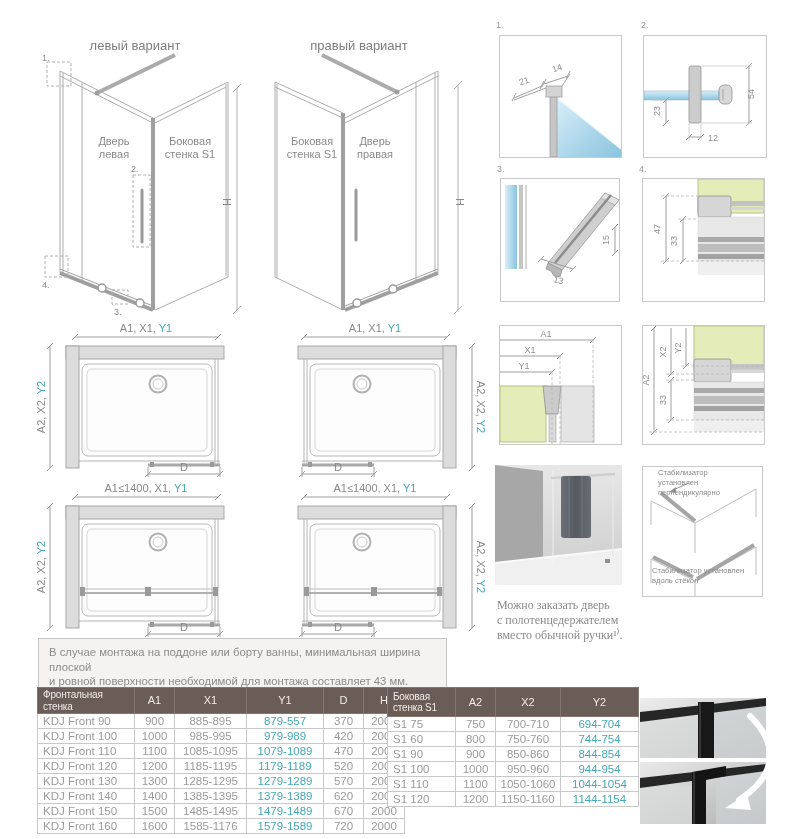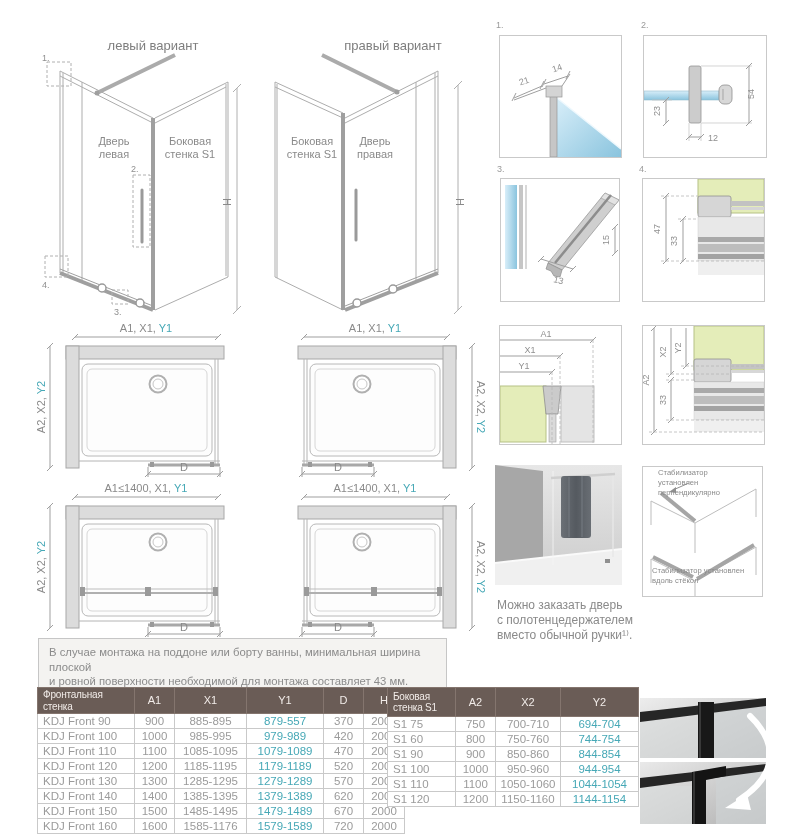--- a/index.html
+++ b/index.html
@@ -2,21 +2,21 @@
 <html><head>
 <meta charset="utf-8">
 <style>
   html,body{margin:0;padding:0;background:#fff;}
   .page{position:relative;width:804px;height:839px;background:#fff;overflow:hidden;
         font-family:"Liberation Sans","DejaVu Sans",sans-serif;}
   .abs{position:absolute;}
   .title{font-size:13px;color:#7e7e7e;text-align:center;}
   .panel{position:absolute;border:1px solid #c9c9c9;background:#fff;box-sizing:border-box;}
   .panel-num{position:absolute;font-size:9px;color:#9a9a9a;}
-  .note-text{font-size:12px;line-height:1.24;color:#8a8a8a;white-space:pre-line;}
+  .note-text{font-size:12px;line-height:1.24;color:#8a8a8a;white-space:pre-line;font-family:Liberation Serif, serif;}
   .note-box{position:absolute;left:38px;top:638px;width:387px;padding:6px 10px;
             border:1px solid #c6c6c6;background:#f4f3f1;color:#8b8b8b;font-size:11.3px;
             line-height:1.3;white-space:pre-line;}
   .fig-label{position:absolute;font-size:7.6px;line-height:1.3;color:#8a8a8a;white-space:pre-line;}
   svg text{font-family:"Liberation Sans","DejaVu Sans",sans-serif;}
   .dim-text{font-size:11px;fill:#8a8a8a;}
   .dim-small{font-size:9px;fill:#8f8f8f;}
   .lbl{font-size:11px;fill:#8a8a8a;}
   table.spec{position:absolute;border-collapse:collapse;table-layout:fixed;background:#701a75;}
   table.spec th{background:#6a5c56;color:#f2ece9;font-weight:normal;font-size:11px;
@@ -38,22 +38,22 @@
   #side-table th:nth-child(2),#side-table td:nth-child(2){width:35px;}
   #side-table th:nth-child(3),#side-table td:nth-child(3){width:60px;}
   #side-table th:nth-child(4),#side-table td:nth-child(4){width:73px;}
   #side-table th{height:26px;}
 </style>
 </head>
 <body>
 
 <div class="page">
 
-  <div class="abs title" style="left:38px;top:38px;width:230px;text-align:center;">левый вариант</div>
-  <div class="abs title" style="left:278px;top:38px;width:230px;">правый вариант</div>
+  <div class="abs title" style="left:20px;top:38px;width:230px;text-align:center;">левый вариант</div>
+  <div class="abs title" style="left:244px;top:38px;width:230px;">правый вариант</div>
 
   <svg class="abs" style="left:30px;top:52px;" width="230" height="268" viewBox="0 0 230 268">
     <g stroke="#adadad" stroke-width="1" fill="none">
       <path d="M30,19 L30,221"></path>
         <path d="M33,21 L33,222"></path>
       <path d="M30,19 L123,66"></path>
         <path d="M30,24 L123,71"></path>
       <path d="M52,30 L52,230"></path>
       <path d="M125,66 L198,30"></path>
         <path d="M125,71 L196,35"></path>

